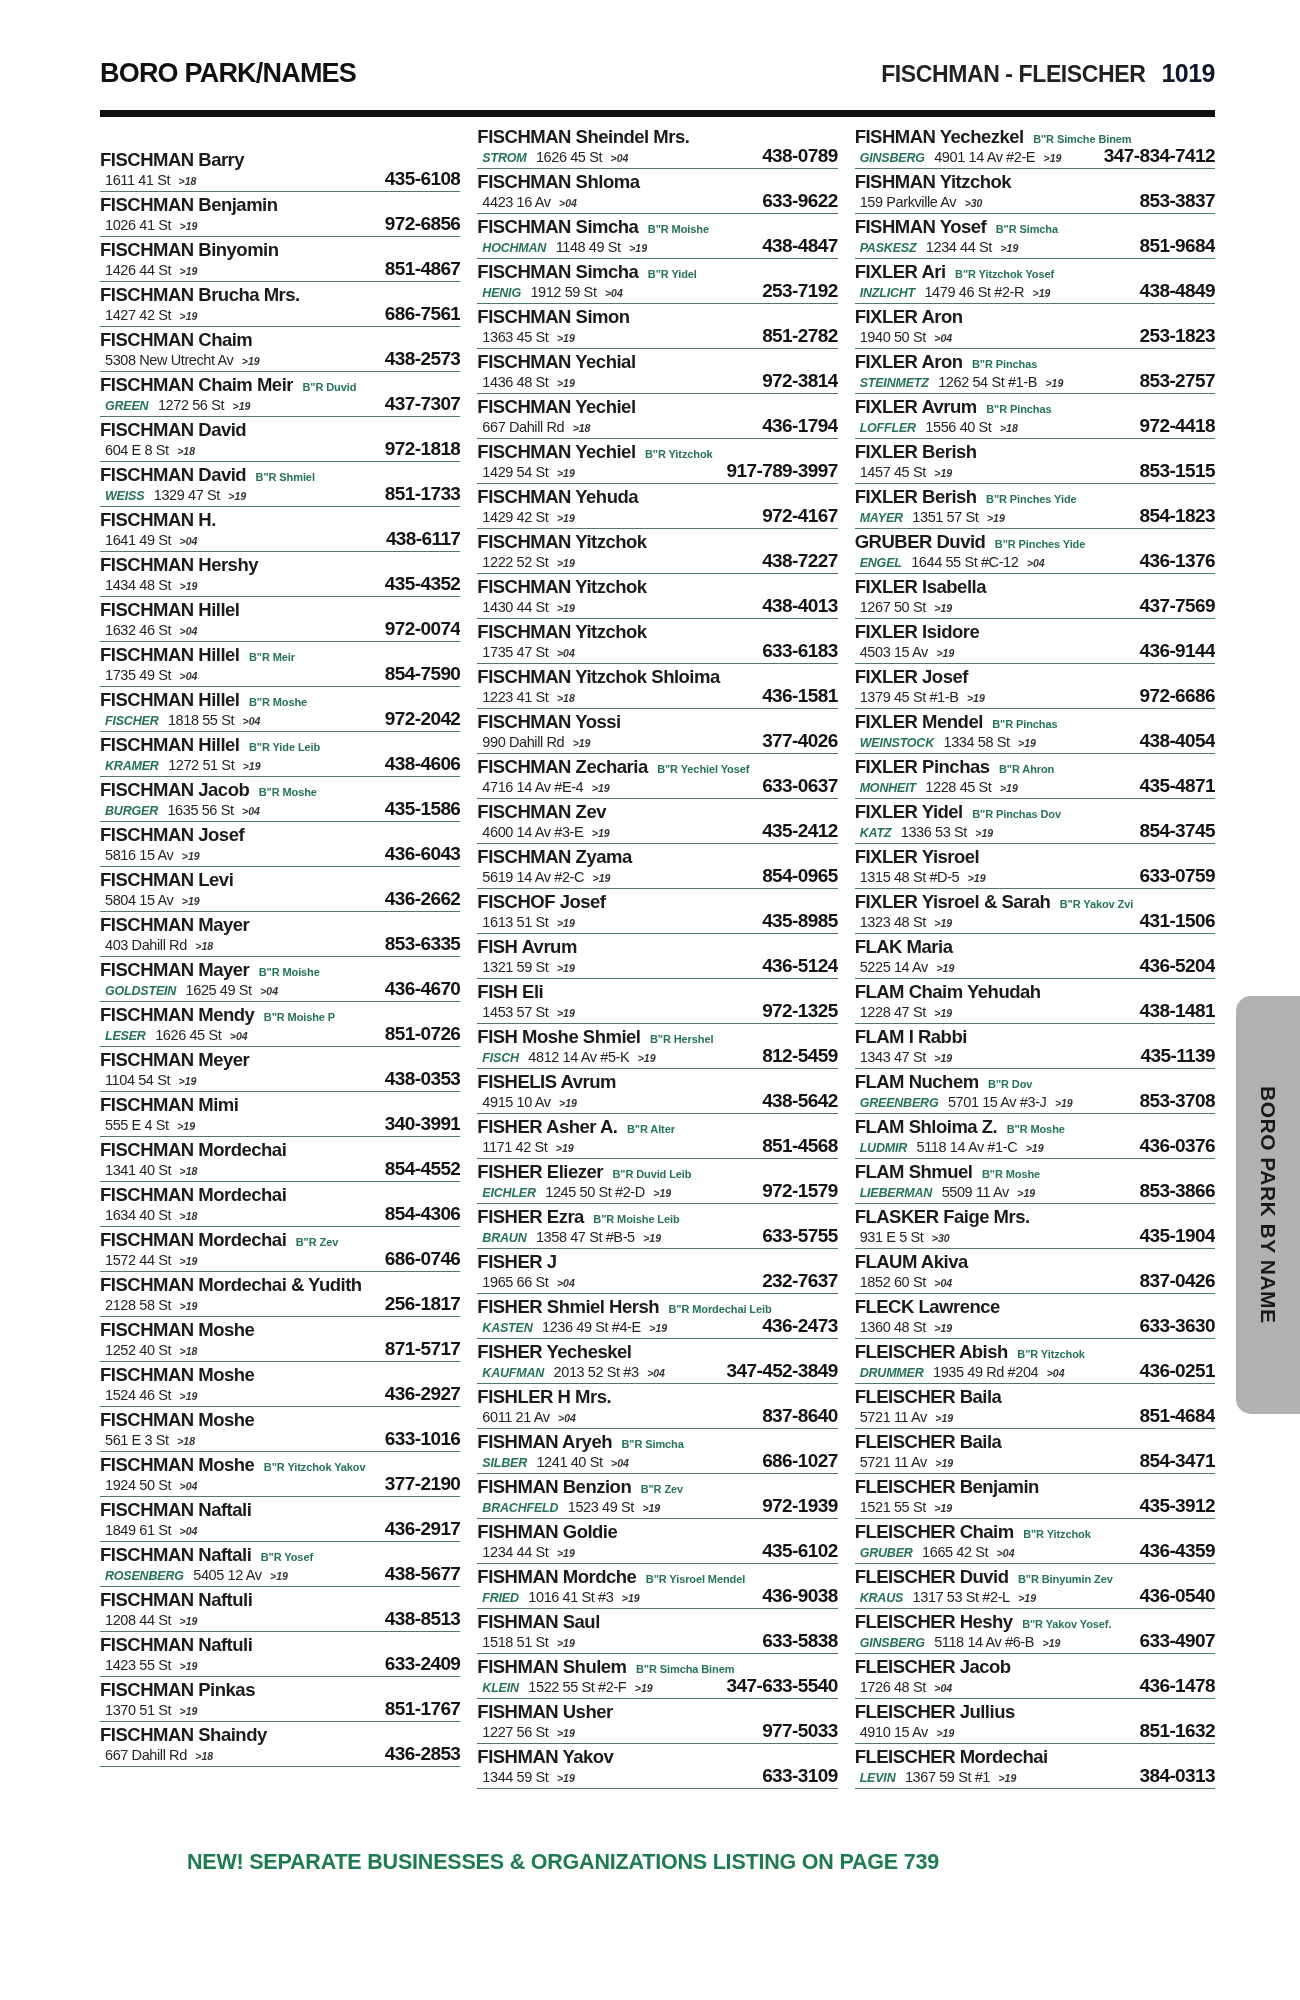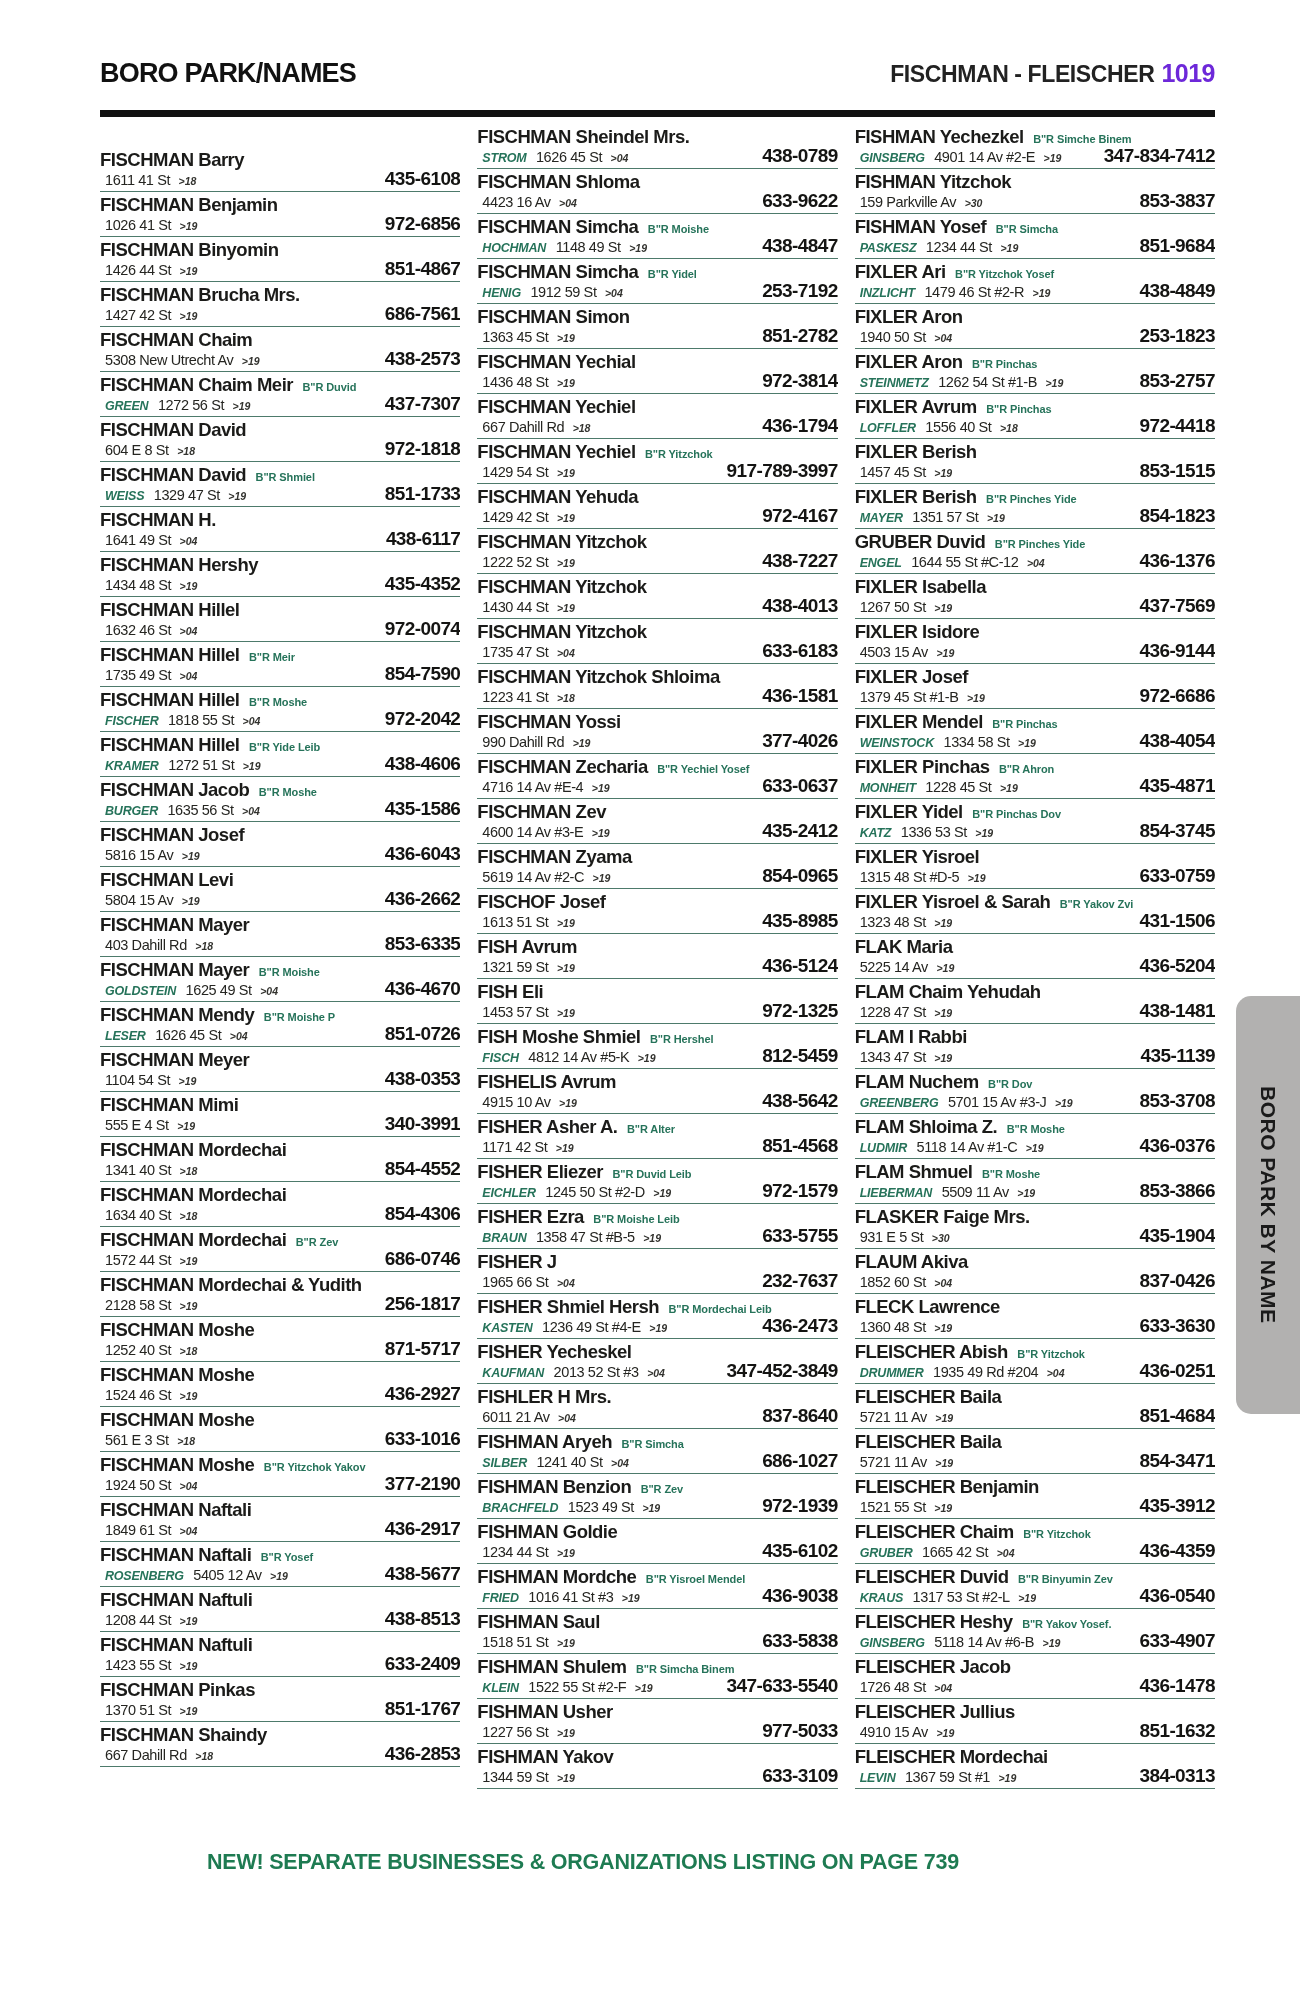--- a/index.html
+++ b/index.html
@@ -11,23 +11,23 @@
     font-family:"Liberation Sans", sans-serif;
     color:#1d1d1b;
   }
   .page-header{
     position:absolute;left:100px;top:58px;width:1115px;
     display:flex;justify-content:space-between;align-items:center;
   }
   .hdr-left{
     font-size:27px;font-weight:900;letter-spacing:-0.8px;color:#111;
   }
-  .hdr-right{display:flex;align-items:baseline;gap:7px;margin-left:20px;}
+  .hdr-right{display:flex;align-items:baseline;gap:16px;margin-left:20px;}
   .hdr-range{font-size:23px;font-weight:600;letter-spacing:-0.4px;color:#222;}
-  .hdr-page{font-size:25px;font-weight:900;letter-spacing:-0.5px;color:#6d28d9;}
+  .hdr-page{font-size:25px;font-weight:900;letter-spacing:-0.5px;color:#0f172a;}
   .hdr-rule{
     position:absolute;left:100px;top:110px;width:1115px;height:7px;background:#111;
   }
   .columns{
     position:absolute;left:100px;top:124px;width:1115px;
     display:flex;gap:17px;align-items:center;
   }
   .column{flex:1 1 0;min-width:0;}
   .entry{
     height:45px;box-sizing:border-box;
@@ -71,21 +71,20 @@
   .side-tab-label{
     writing-mode:vertical-rl;
     font-size:21px;font-weight:800;letter-spacing:0.5px;color:#1a1a1a;
     white-space:nowrap;
   }
   .page-footer{
     position:absolute;left:0;top:1850px;width:1126px;
     text-align:center;
     font-size:21.5px;font-weight:800;letter-spacing:-0.2px;
     color:var(--footer-green);
-    margin-left:20px;
   }
 </style>
 </head>
 <body style="--green: #26735a; --footer-green: #1e7b52;">
 
 <div class="page-header">
   <div class="hdr-left">BORO PARK/NAMES</div>
   <div class="hdr-right">
     <span class="hdr-range">FISCHMAN - FLEISCHER</span>
     <span class="hdr-page">1019</span>

